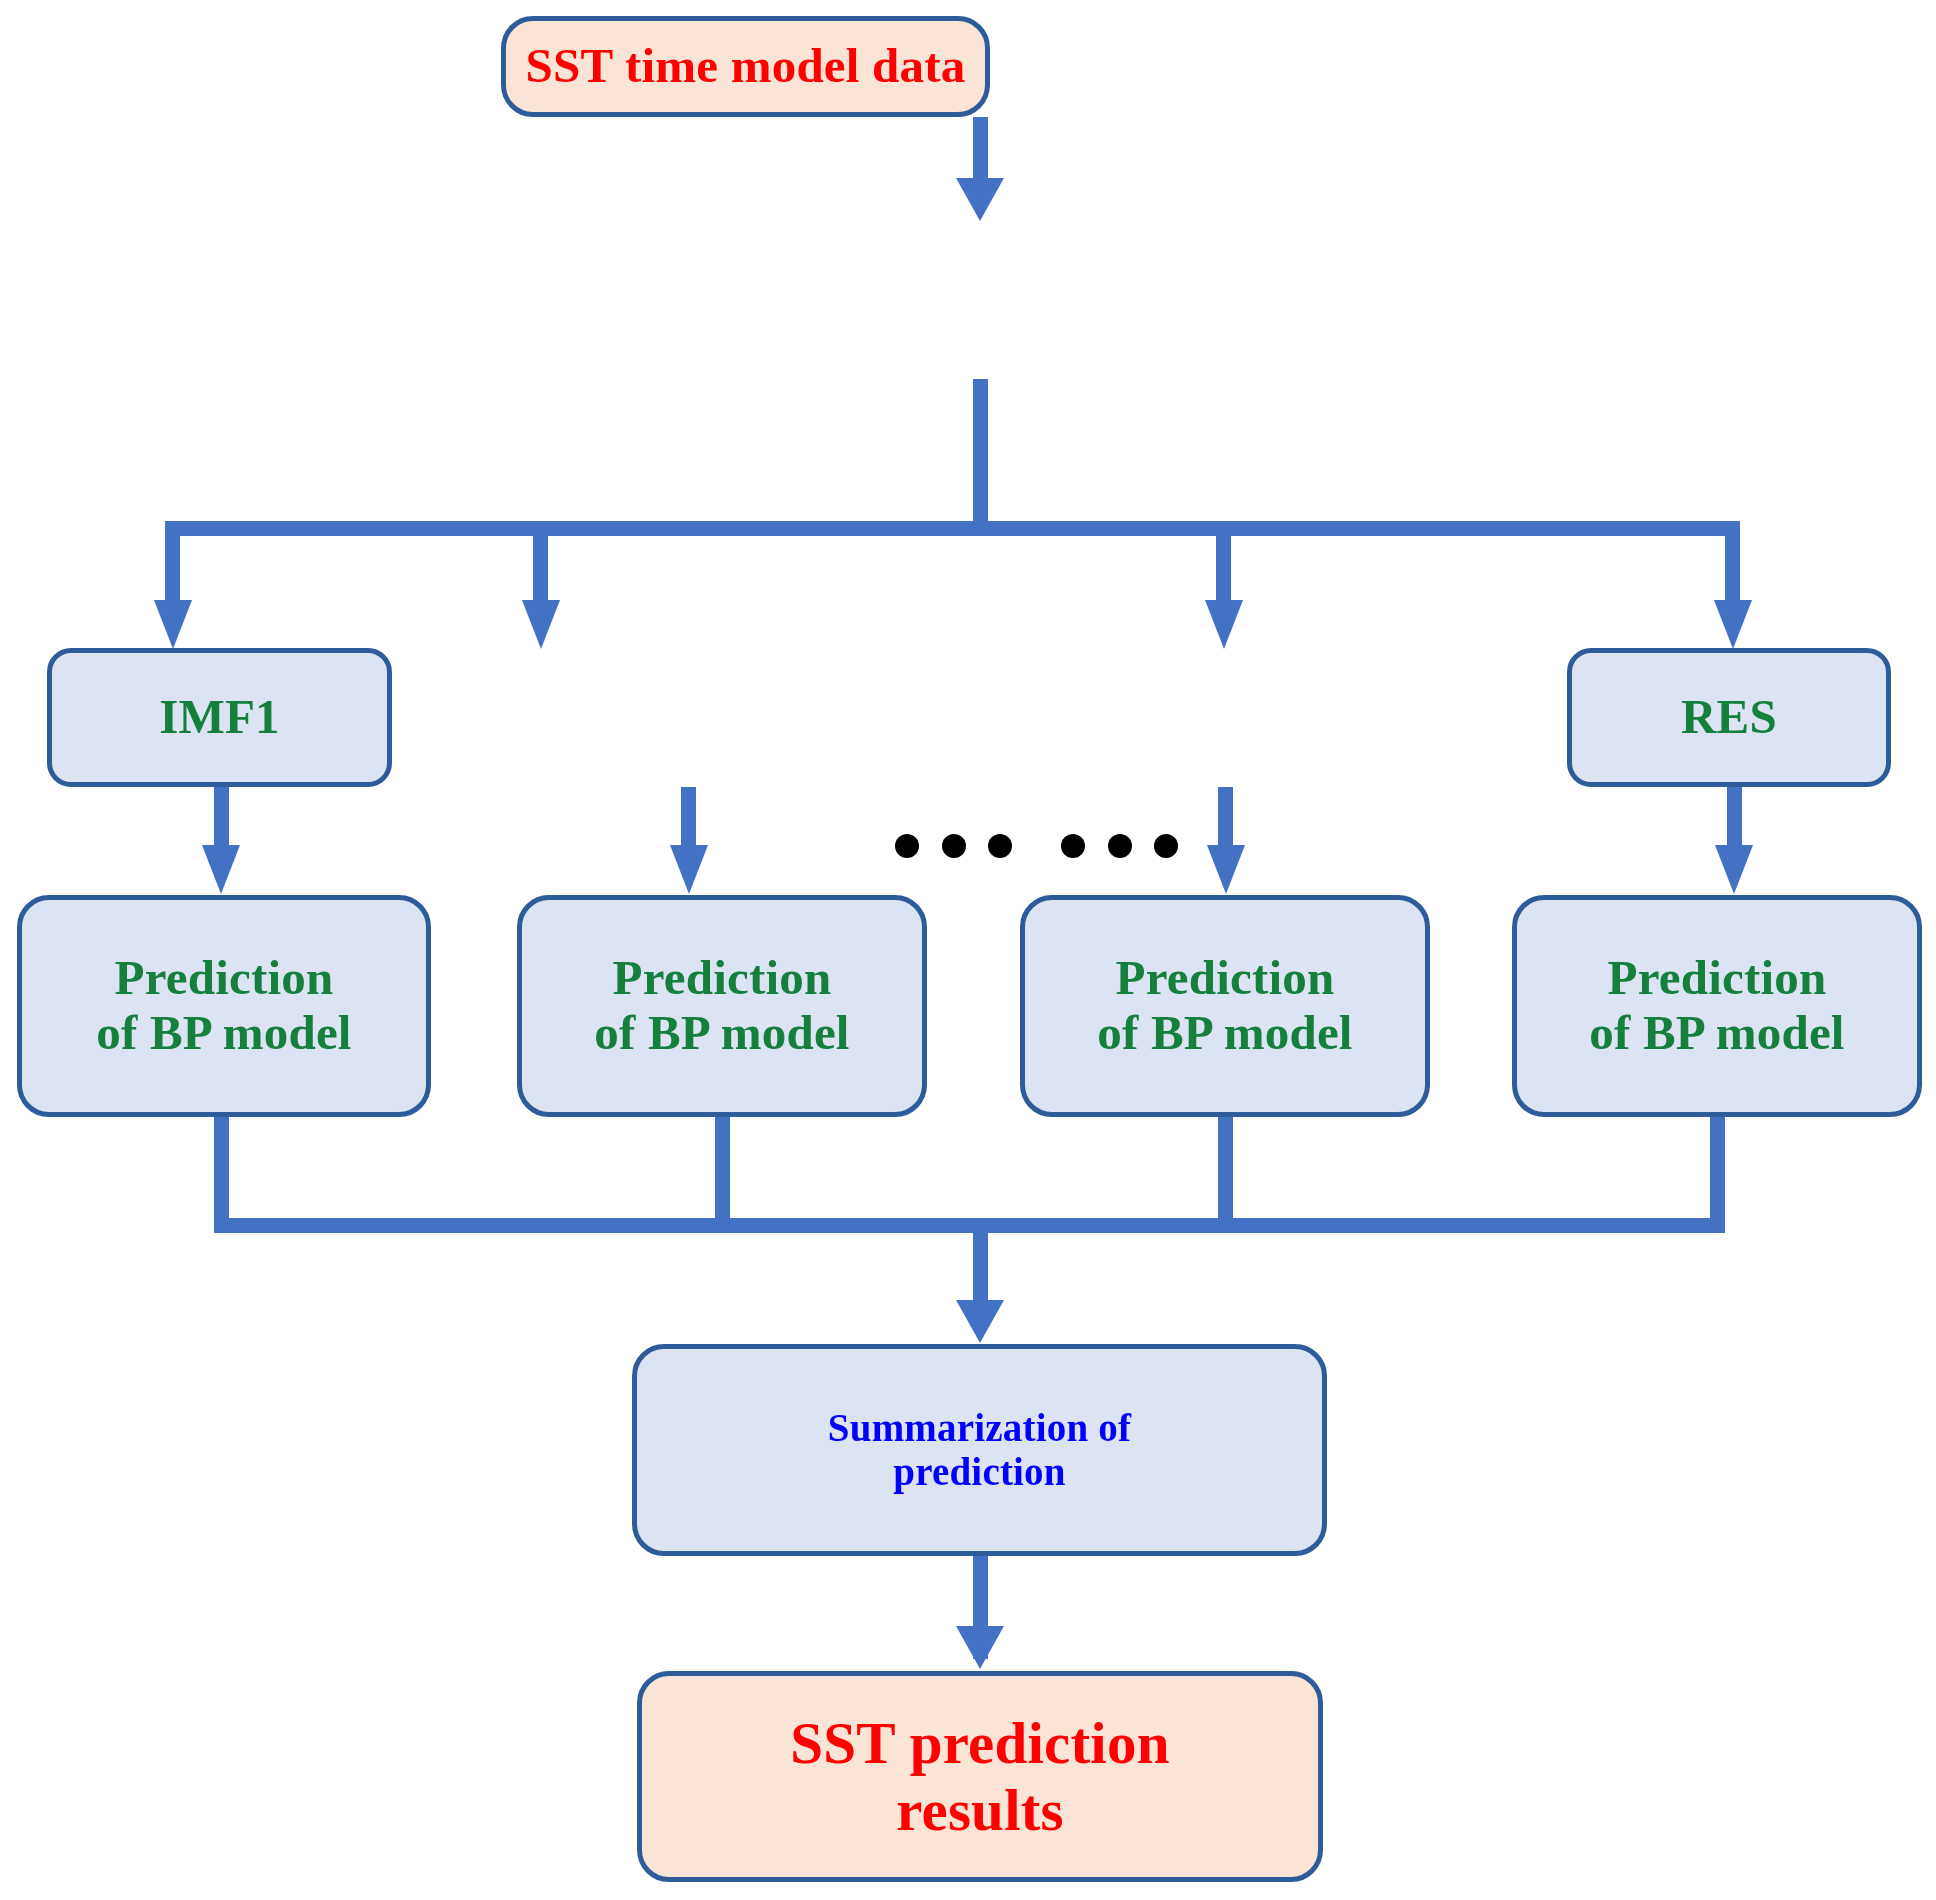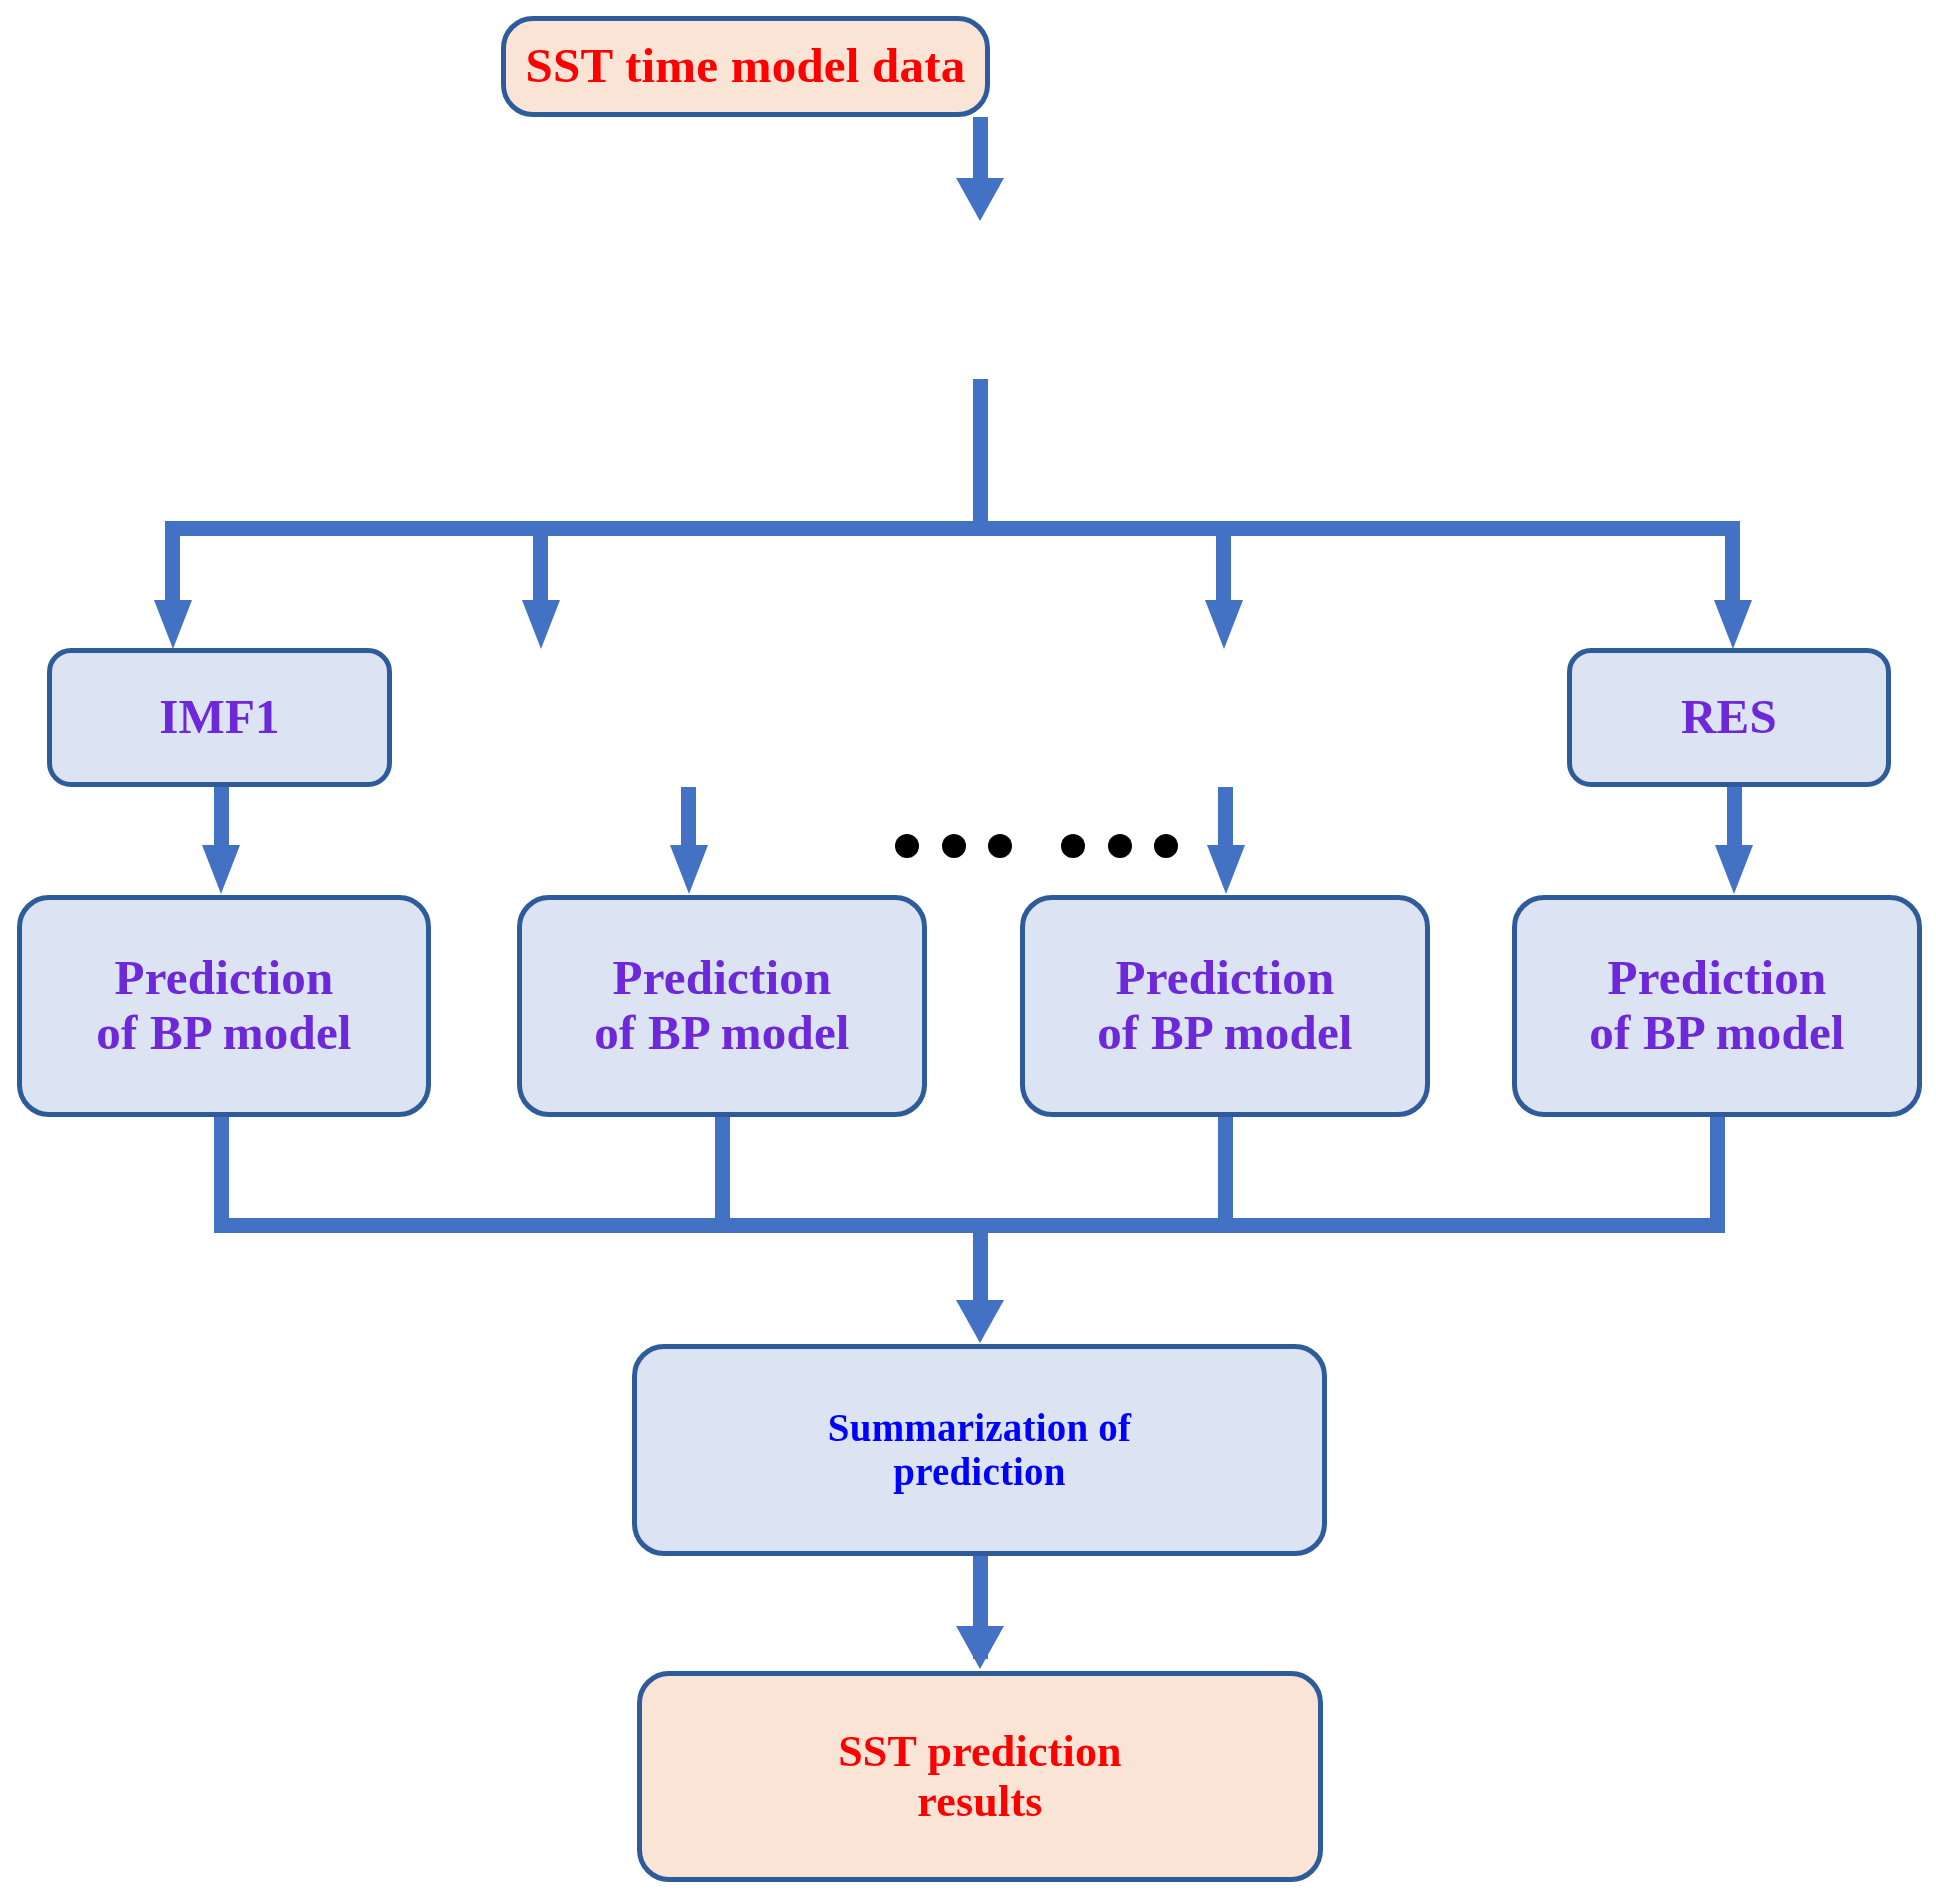--- a/index.html
+++ b/index.html
@@ -37,21 +37,21 @@
   .node.terminal {
     background: #FAE4D5;
     color: #FF0000;
   }
   .node.process {
     background: #DCE3F2;
     color: #0000FF;
   }
   .node.plain {
     background: #DCE3F2;
-    color: #6d28d9;
+    color: #15803d;
   }
   .node.small-r { border-radius: 24px; }
 
   
   .vline {
     position: absolute;
     background: #4372C4;
     z-index: 1;
   }
   .hline {
@@ -170,17 +170,17 @@
 
   <div class="vline" style="left:973px; top:1218px; width:15px; height:103px;"></div>
   <div class="arrowhead" style="left:956px; top:1300px;"></div>
 
   <div class="node process" style="left:632px; top:1344px; width:695px; height:212px; font-size:39px;">Summarization of
 prediction</div>
 
   <div class="vline" style="left:973px; top:1554px; width:15px; height:105px;"></div>
   <div class="arrowhead" style="left:956px; top:1626px;"></div>
 
-  <div class="node terminal" style="left:637px; top:1671px; width:686px; height:211px; font-size:44px;">SST prediction
+  <div class="node terminal" style="left:637px; top:1671px; width:686px; height:211px; font-size:59px;">SST prediction
 results</div>
 
 </div>
 
 
 </body></html>

